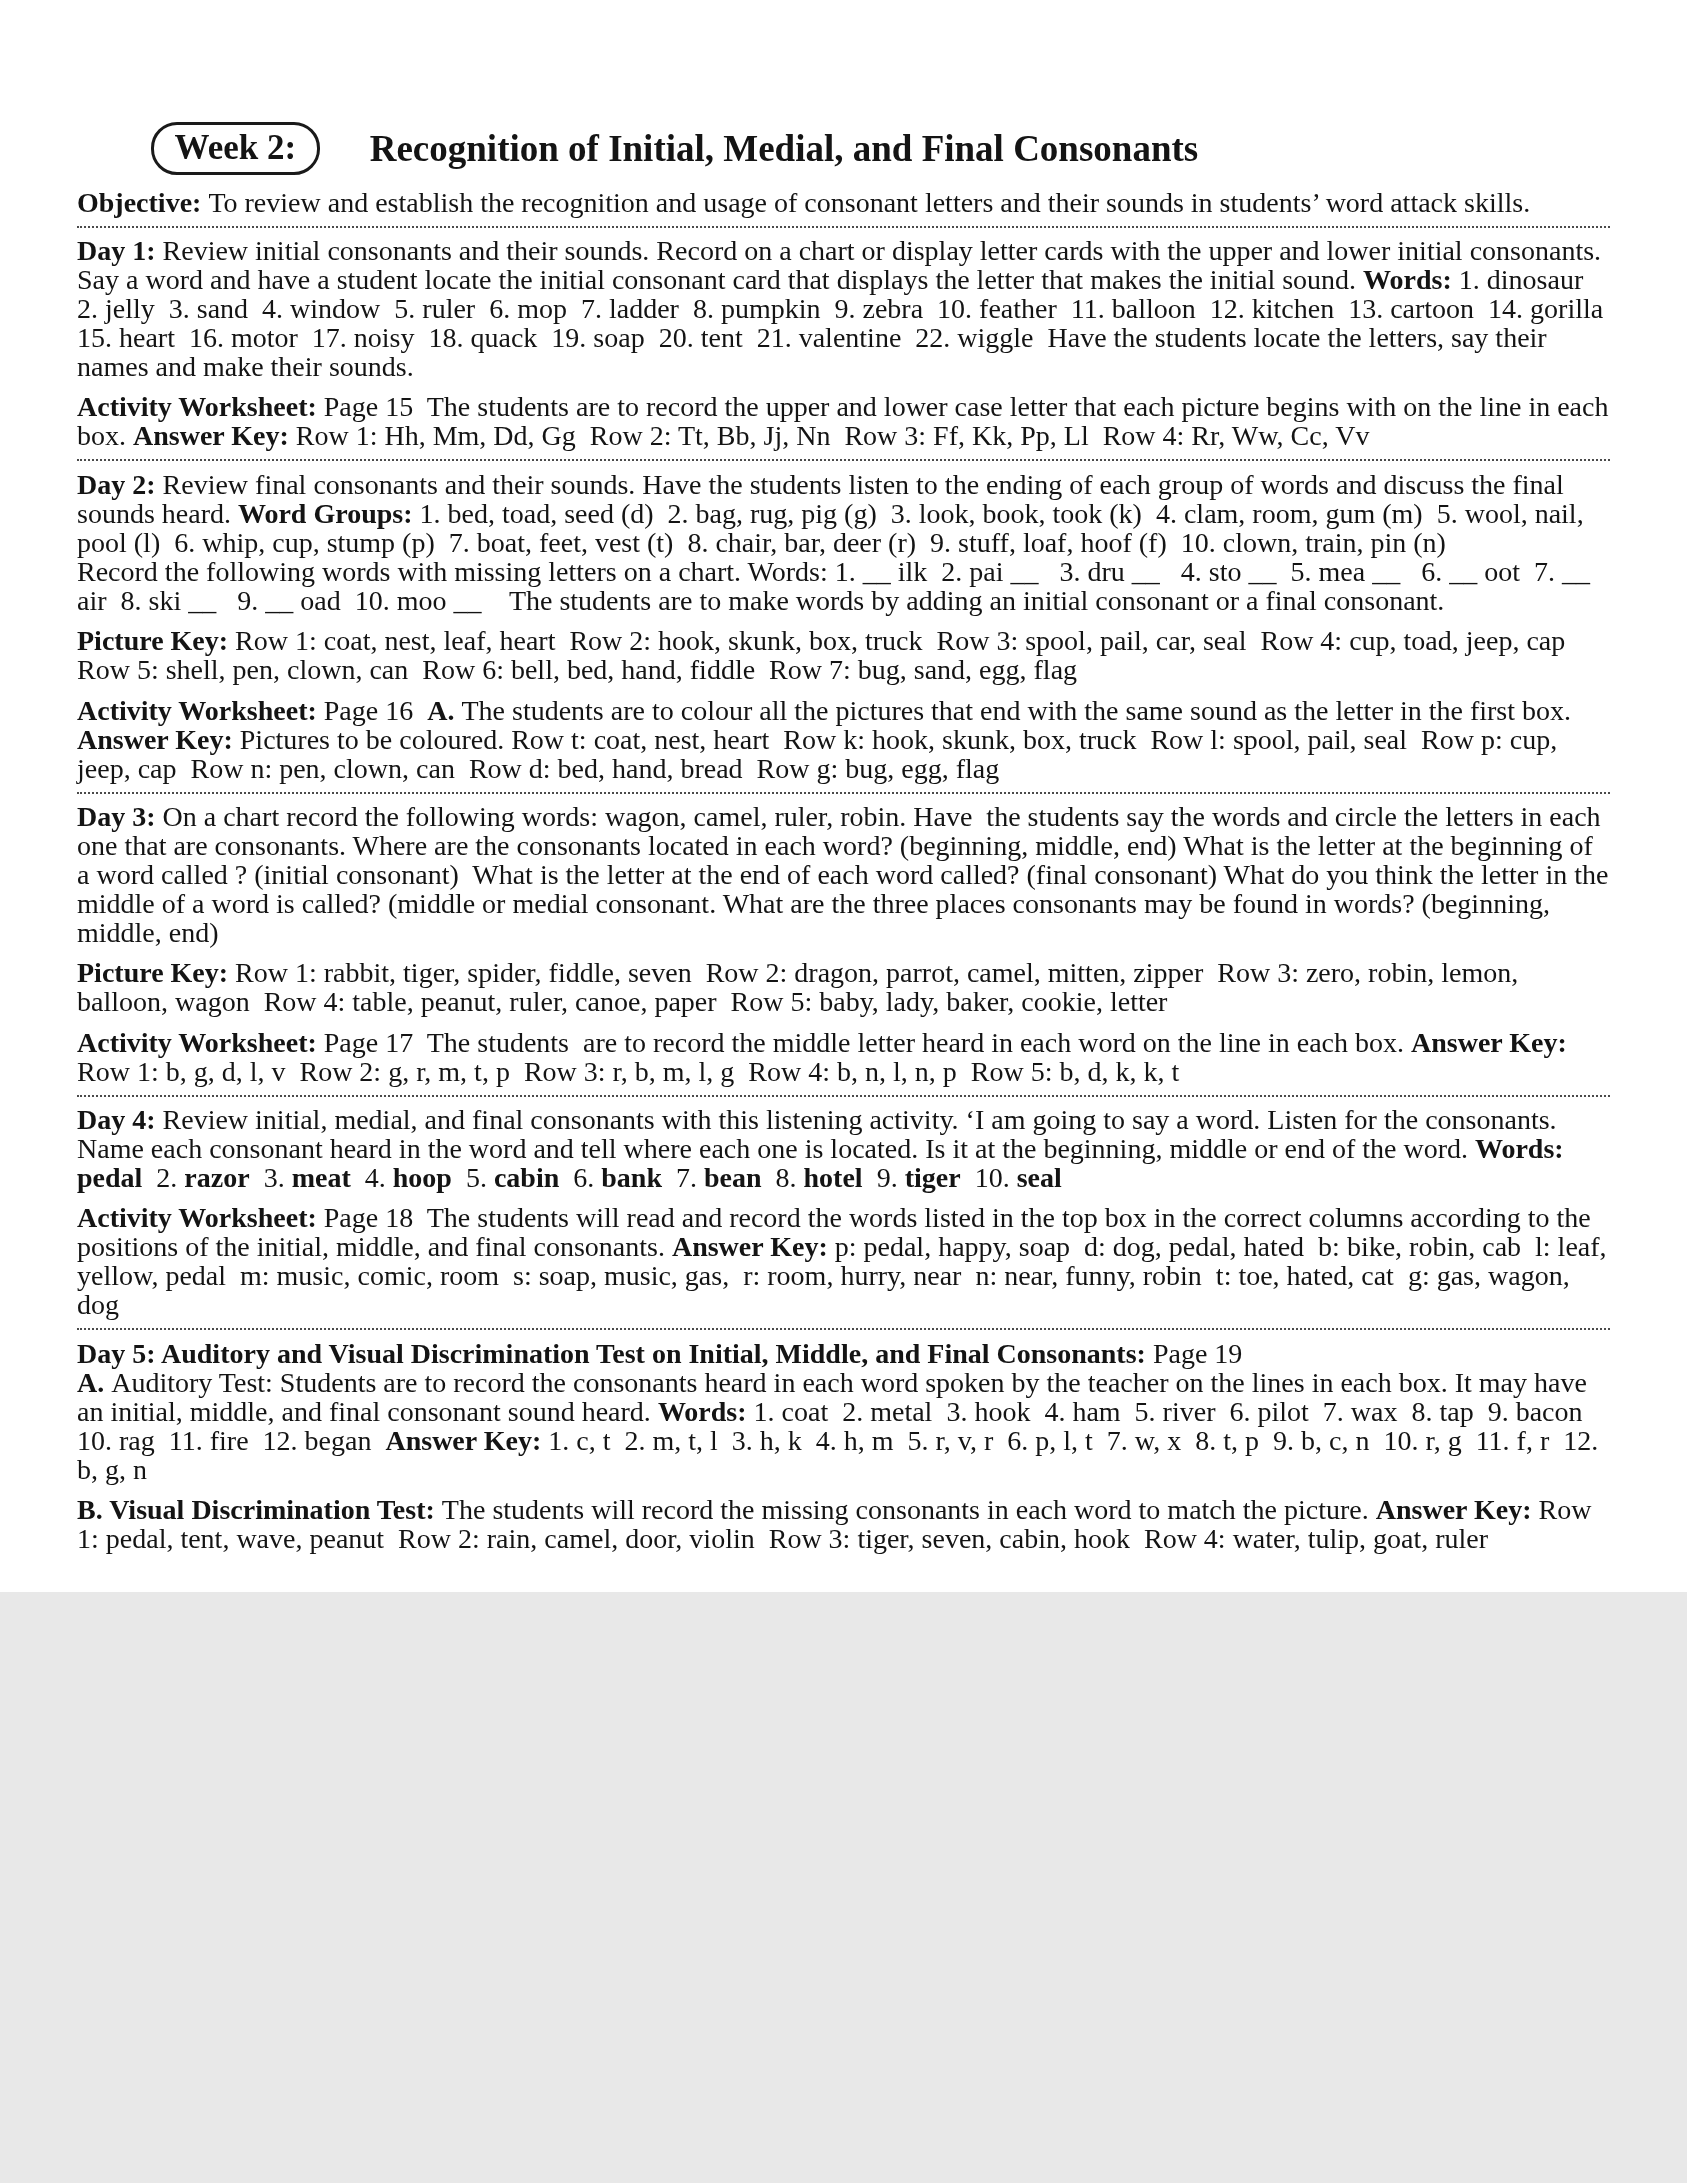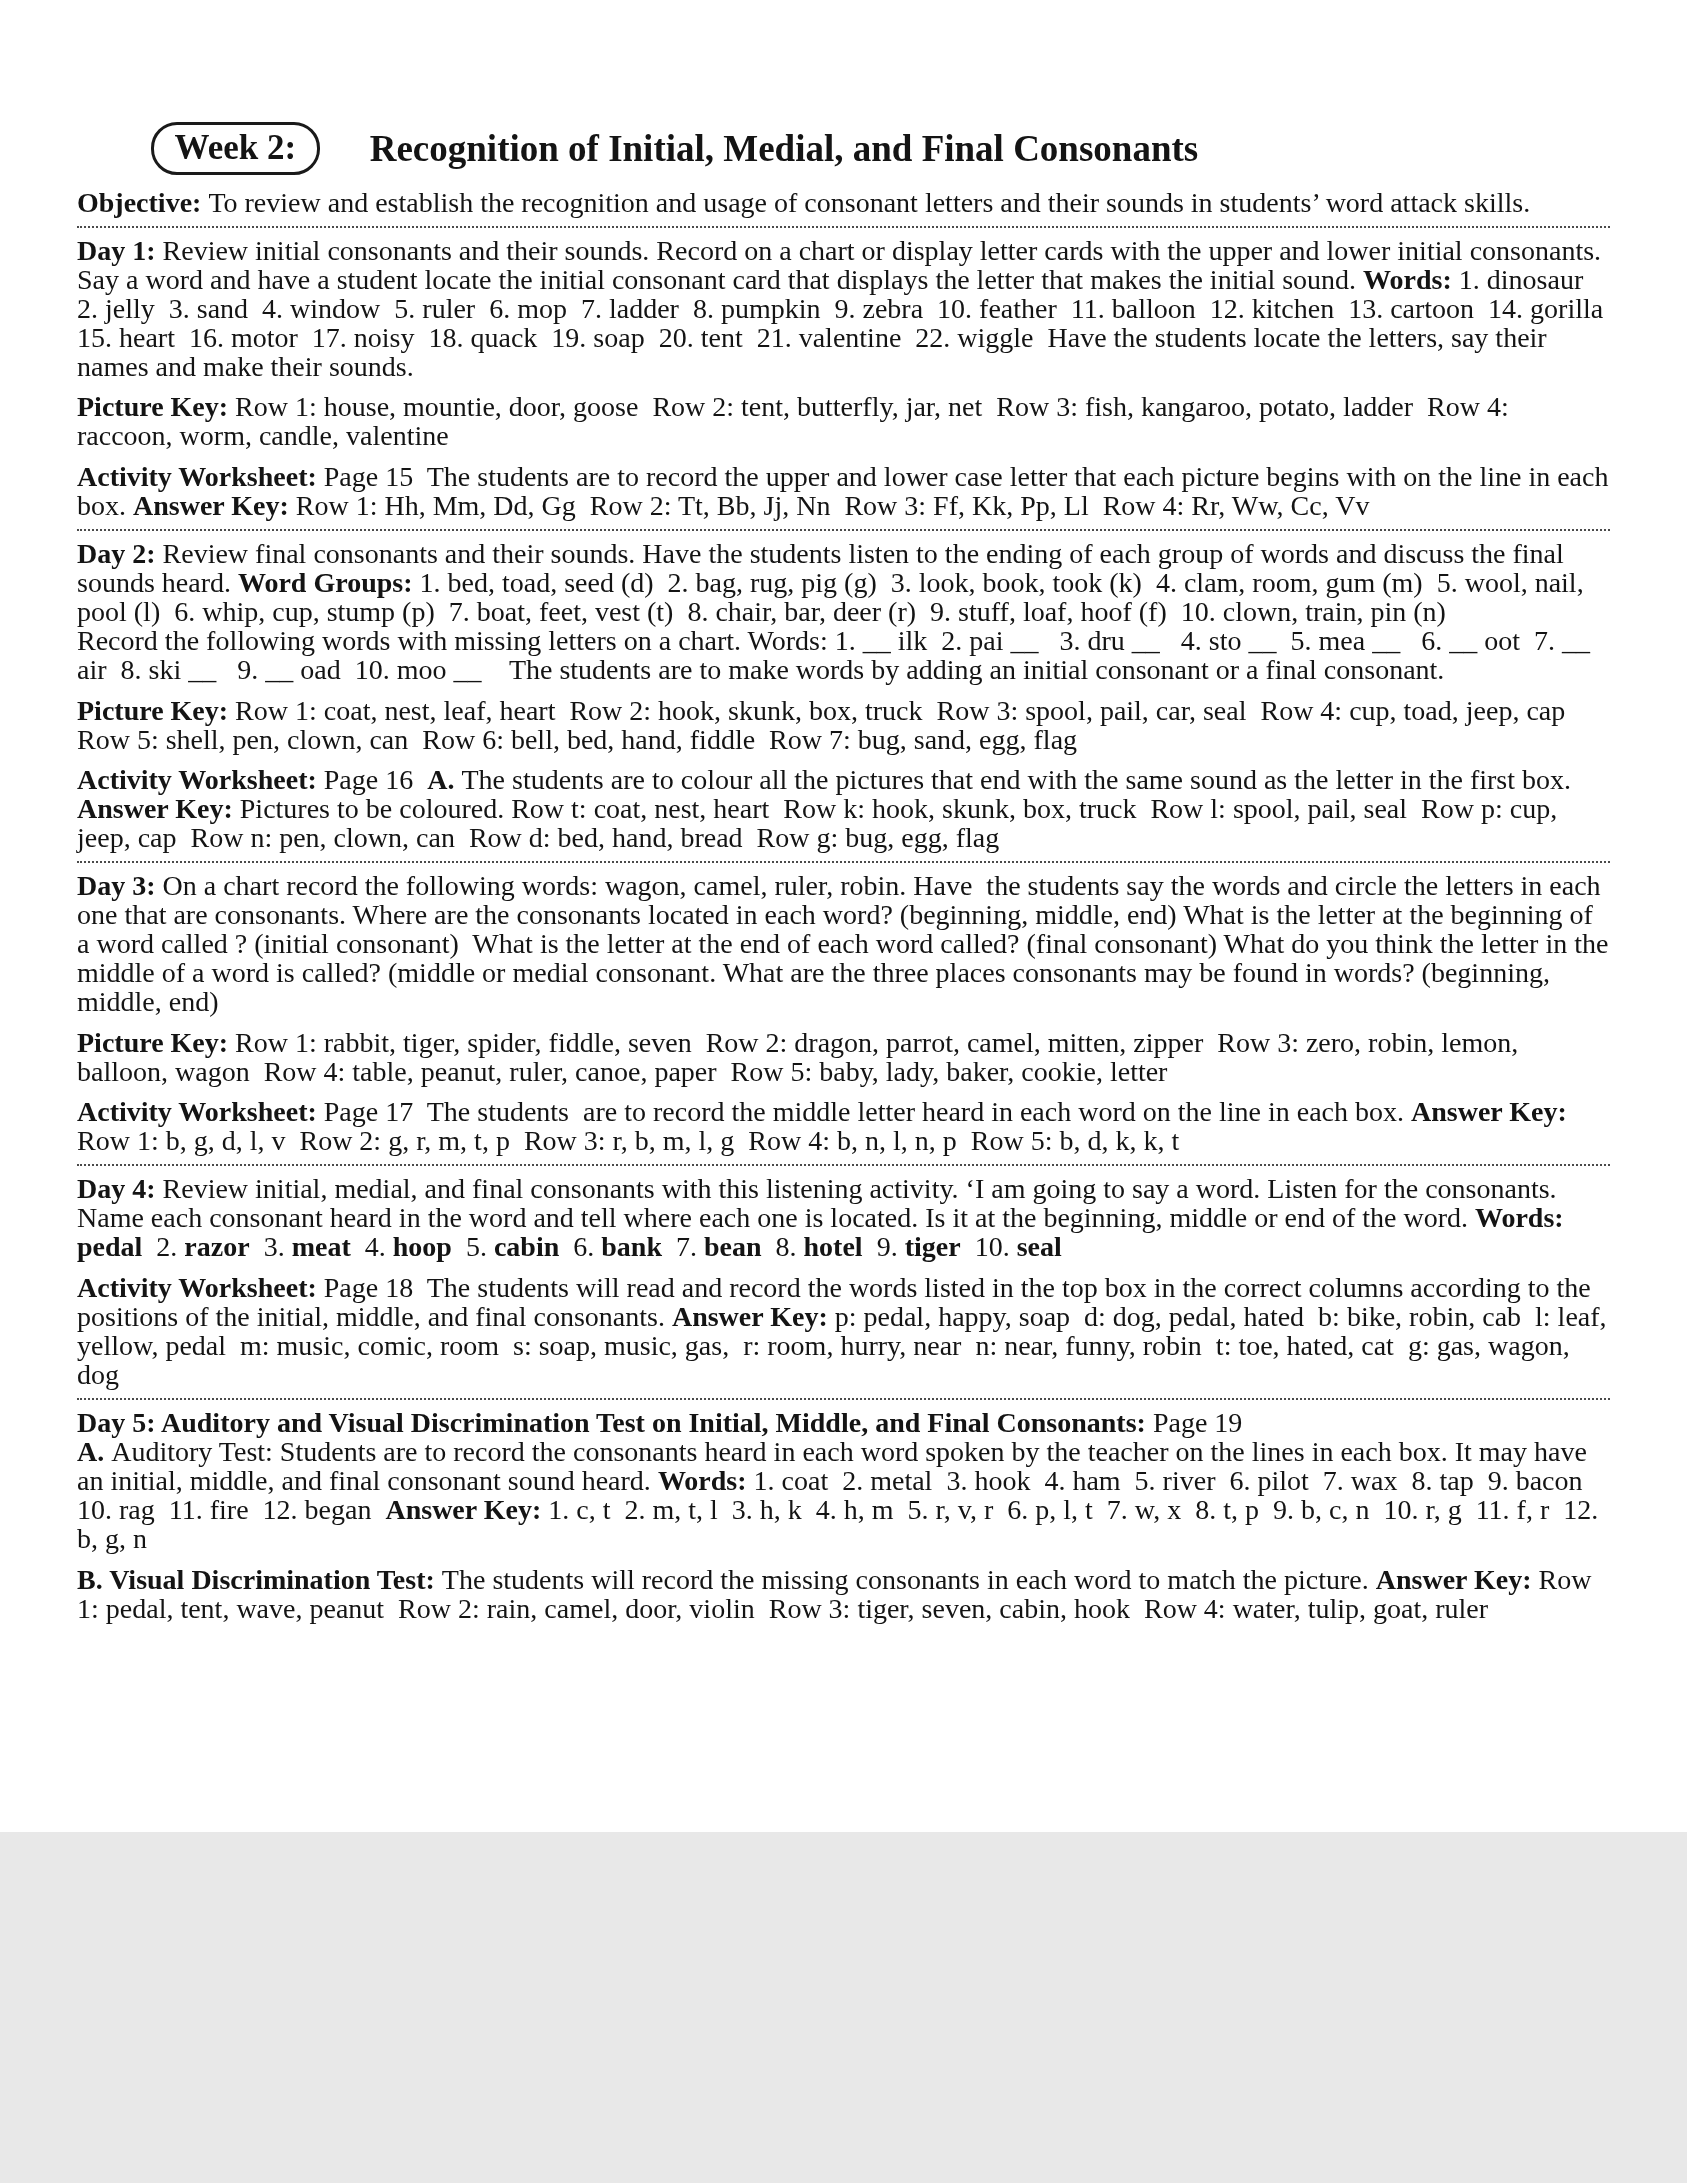--- a/index.html
+++ b/index.html
@@ -1,18 +1,18 @@
 <!DOCTYPE html>
 <html style="font-size:13px"><head>
 <meta charset="utf-8">
 <style>
   html,body{margin:0;padding:0;background:#e8e8e8;}
   .page{
     position:relative;
-    width:1687px;height:1832px;
+    width:1687px;height:1592px;
     margin:0 auto;
     background:#ffffff;
     font-family:"Liberation Serif", serif;
     color:#141414;
     overflow:hidden;
   }
   .content{
     position:absolute;
     left:77px;right:77px;top:122px;
   }
@@ -87,21 +87,20 @@
 
     <div class="header-row">
       <div class="week-badge">Week 2:</div>
       <h1 class="page-title">Recognition of Initial, Medial, and Final Consonants</h1>
     </div>
 
     <div>
         <p class="para"><span class="b">Objective: </span><span>To review and establish the recognition and usage of consonant letters and their sounds in students’ word attack skills.</span></p>
         <div class="dotted-sep"></div>
         <p class="para"><span class="b">Day 1: </span><span>Review initial consonants and their sounds. Record on a chart or display letter cards with the upper and lower initial consonants. Say a word and have a student locate the initial consonant card that displays the letter that makes the initial sound. </span><span class="b">Words: </span><span>1. dinosaur  2. jelly  3. sand  4. window  5. ruler  6. mop  7. ladder  8. pumpkin  9. zebra  10. feather  11. balloon  12. kitchen  13. cartoon  14. gorilla  15. heart  16. motor  17. noisy  18. quack  19. soap  20. tent  21. valentine  22. wiggle  Have the students locate the letters, say their names and make their sounds.</span></p>
-        <p class="para"><span class="b">Picture Key: </span><span>Row 1: house, mountie, door, goose  Row 2: tent, butterfly, jar, net  Row 3: fish, kangaroo, potato, ladder  Row 4: raccoon, worm, candle, valentine</span></p>
         <p class="para"><span class="b">Activity Worksheet: </span><span>Page 15  The students are to record the upper and lower case letter that each picture begins with on the line in each box. </span><span class="b">Answer Key: </span><span>Row 1: Hh, Mm, Dd, Gg  Row 2: Tt, Bb, Jj, Nn  Row 3: Ff, Kk, Pp, Ll  Row 4: Rr, Ww, Cc, Vv</span></p>
         <div class="dotted-sep"></div>
         <p class="para"><span class="b">Day 2: </span><span>Review final consonants and their sounds. Have the students listen to the ending of each group of words and discuss the final sounds heard. </span><span class="b">Word Groups: </span><span>1. bed, toad, seed (d)  2. bag, rug, pig (g)  3. look, book, took (k)  4. clam, room, gum (m)  5. wool, nail, pool (l)  6. whip, cup, stump (p)  7. boat, feet, vest (t)  8. chair, bar, deer (r)  9. stuff, loaf, hoof (f)  10. clown, train, pin (n)</span><br><span>Record the following words with missing letters on a chart. Words: 1. __ ilk  2. pai __   3. dru __   4. sto __  5. mea __   6. __ oot  7. __ air  8. ski __   9. __ oad  10. moo __    The students are to make words by adding an initial consonant or a final consonant.</span></p>
         <p class="para"><span class="b">Picture Key: </span><span>Row 1: coat, nest, leaf, heart  Row 2: hook, skunk, box, truck  Row 3: spool, pail, car, seal  Row 4: cup, toad, jeep, cap Row 5: shell, pen, clown, can  Row 6: bell, bed, hand, fiddle  Row 7: bug, sand, egg, flag</span></p>
         <p class="para"><span class="b">Activity Worksheet: </span><span>Page 16  </span><span class="b">A. </span><span>The students are to colour all the pictures that end with the same sound as the letter in the first box. </span><span class="b">Answer Key: </span><span>Pictures to be coloured. Row t: coat, nest, heart  Row k: hook, skunk, box, truck  Row l: spool, pail, seal  Row p: cup, jeep, cap  Row n: pen, clown, can  Row d: bed, hand, bread  Row g: bug, egg, flag</span></p>
         <div class="dotted-sep"></div>
         <p class="para"><span class="b">Day 3: </span><span>On a chart record the following words: wagon, camel, ruler, robin. Have  the students say the words and circle the letters in each one that are consonants. Where are the consonants located in each word? (beginning, middle, end) What is the letter at the beginning of a word called ? (initial consonant)  What is the letter at the end of each word called? (final consonant) What do you think the letter in the middle of a word is called? (middle or medial consonant. What are the three places consonants may be found in words? (beginning, middle, end)</span></p>
         <p class="para"><span class="b">Picture Key: </span><span>Row 1: rabbit, tiger, spider, fiddle, seven  Row 2: dragon, parrot, camel, mitten, zipper  Row 3: zero, robin, lemon, balloon, wagon  Row 4: table, peanut, ruler, canoe, paper  Row 5: baby, lady, baker, cookie, letter</span></p>
         <p class="para"><span class="b">Activity Worksheet: </span><span>Page 17  The students  are to record the middle letter heard in each word on the line in each box. </span><span class="b">Answer Key: </span><span>Row 1: b, g, d, l, v  Row 2: g, r, m, t, p  Row 3: r, b, m, l, g  Row 4: b, n, l, n, p  Row 5: b, d, k, k, t</span></p>
         <div class="dotted-sep"></div>

